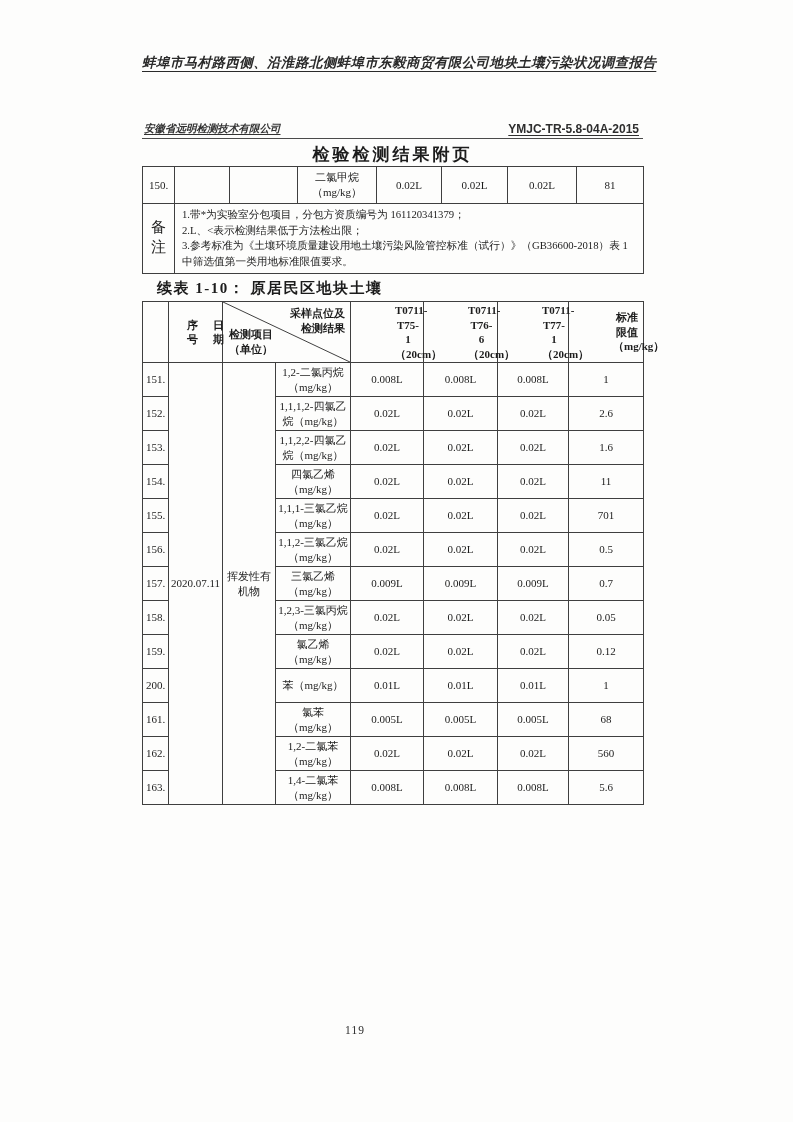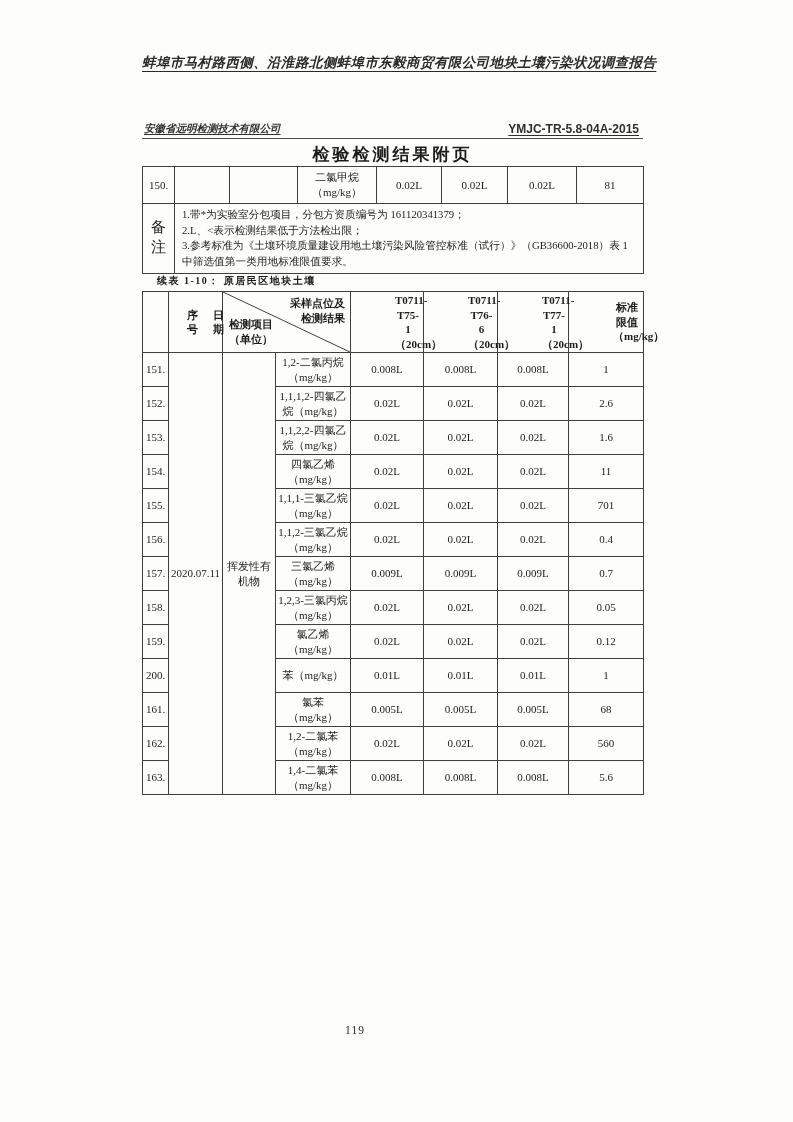--- a/index.html
+++ b/index.html
@@ -80,23 +80,23 @@
   
   .top-table .data-row td { height:37px; }
   .remark-label { font-size:15px;font-family:Liberation Mono, monospace; }
   .remark-cell {
     text-align:left; vertical-align:top;
     padding:3px 6px 4px 7px;
     font-size:10.7px; line-height:1.45;
   }
 
   .cont-label {
-    margin-bottom:3px;
+    margin-top:5px; margin-bottom:3px;
     padding-left:15px;
-    font-weight:bold; font-size:10px;
+    font-weight:bold; font-size:15px;
     letter-spacing:1.5px;
   }
 
   
   .main-table th { font-weight:bold; }
   .main-table .hdr th { height:60px;padding-left:44px; }
   .main-table tbody td { height:34px; }
 
   .diag { position:relative; padding:0; }
   .diag svg { position:absolute; left:0; top:0; width:100%; height:100%; display:block; }
@@ -256,21 +256,21 @@
     <td>701</td>
   </tr>
 
   <tr>
     <td>156.</td>
     <td class="pre">1,1,2-三氯乙烷
 （mg/kg）</td>
     <td>0.02L</td>
     <td>0.02L</td>
     <td>0.02L</td>
-    <td>0.4</td>
+    <td>0.5</td>
   </tr>
 
   <tr>
     <td>157.</td>
     <td class="pre">三氯乙烯
 （mg/kg）</td>
     <td>0.009L</td>
     <td>0.009L</td>
     <td>0.009L</td>
     <td>0.7</td>

